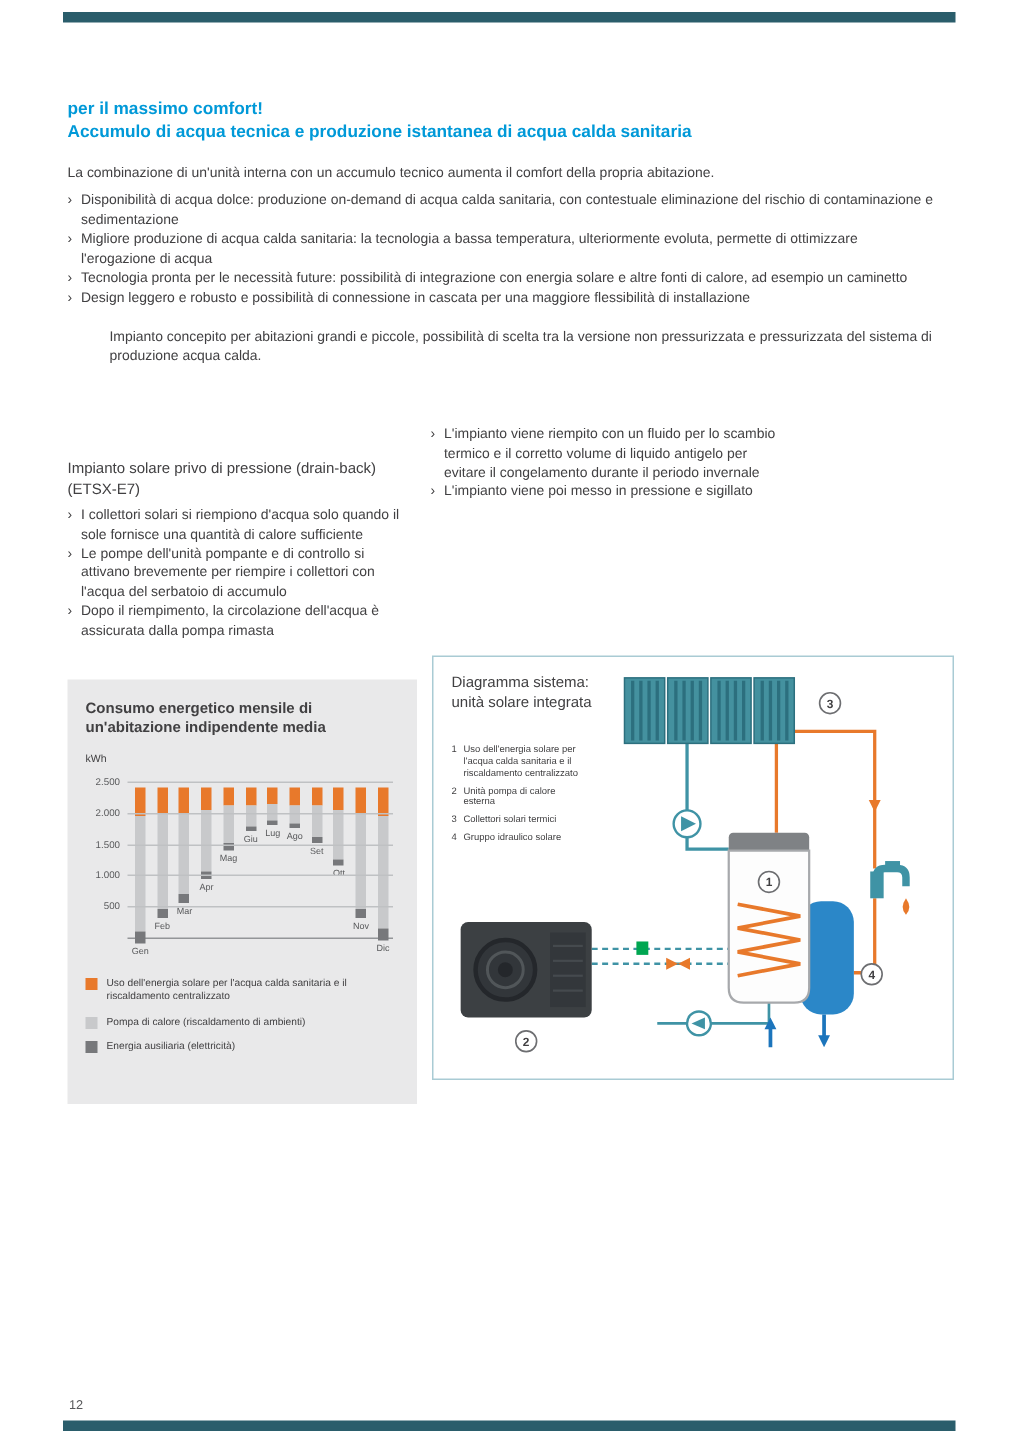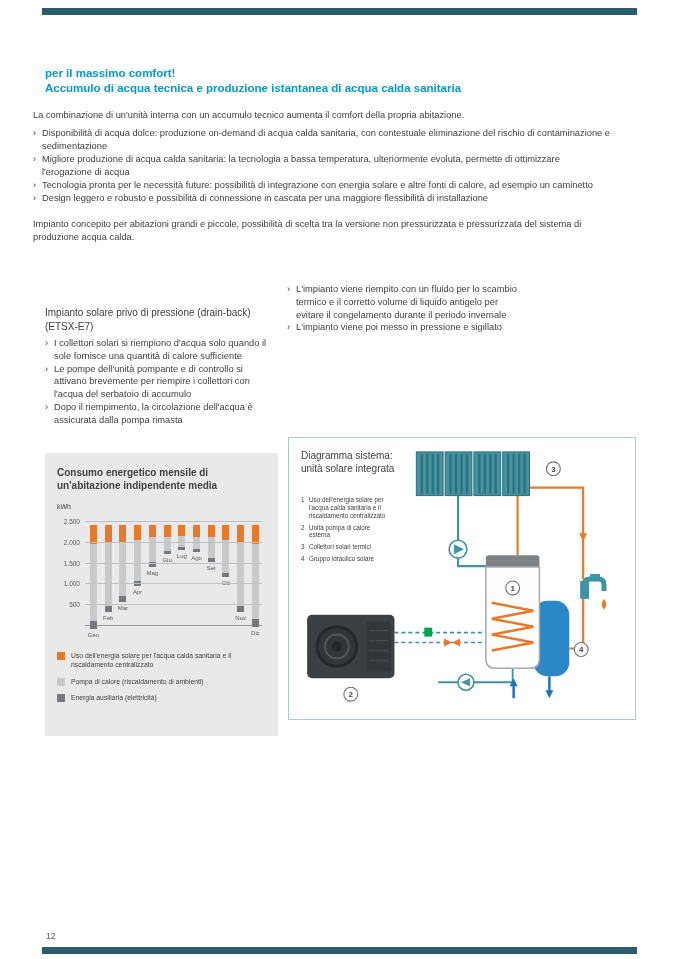--- a/index.html
+++ b/index.html
@@ -6,26 +6,26 @@
   .page {position:relative; width:678px; height:959px; background:#fff;
          font-family:"Liberation Sans",sans-serif; color:#414042; overflow:hidden;}
 
   .top-bar {position:absolute; left:42px; right:41px; top:8px; height:7px; background:var(--teal-bar);}
   .bottom-bar {position:absolute; left:42px; right:41px; bottom:5px; height:7px; background:var(--teal-bar);}
   .page-number {position:absolute; left:46px; bottom:18px; font-size:8.5px; color:#58595b;}
 
   .heading {position:absolute; left:45px; top:66px; width:575px; color:var(--heading-blue);
             font-size:11.5px; font-weight:bold; line-height:1.32;}
 
-  .intro {position:absolute; left:33px; top:109px; width:578px; font-size:9.3px; line-height:1.4;}
+  .intro {position:absolute; left:45px; top:109px; width:578px; font-size:9.3px; line-height:1.4;}
   .intro .lead {margin-bottom:5px;}
   .bullet {display:flex;}
   .bmark {width:9px; flex:none;}
   .btext {flex:1;}
-  .closing {margin-top:13px;}
+  .closing {margin-top:13px;margin-left:28px;}
 
   .columns {position:absolute; top:283px; left:45px; display:flex;}
   .col-left {width:242px;}
   .col-right {width:255px;}
   .col-title {font-weight:normal; font-size:10px; line-height:1.35; margin-bottom:4px;margin-top:23px;}
   .col-bullets {font-size:9.3px; line-height:1.38; width:232px;}
 
   
   .chart-box {position:absolute; left:45px; top:437px; width:233px; height:283px;
               background:var(--box-gray); padding:13px 12px; box-sizing:border-box;margin-top:16px;}

